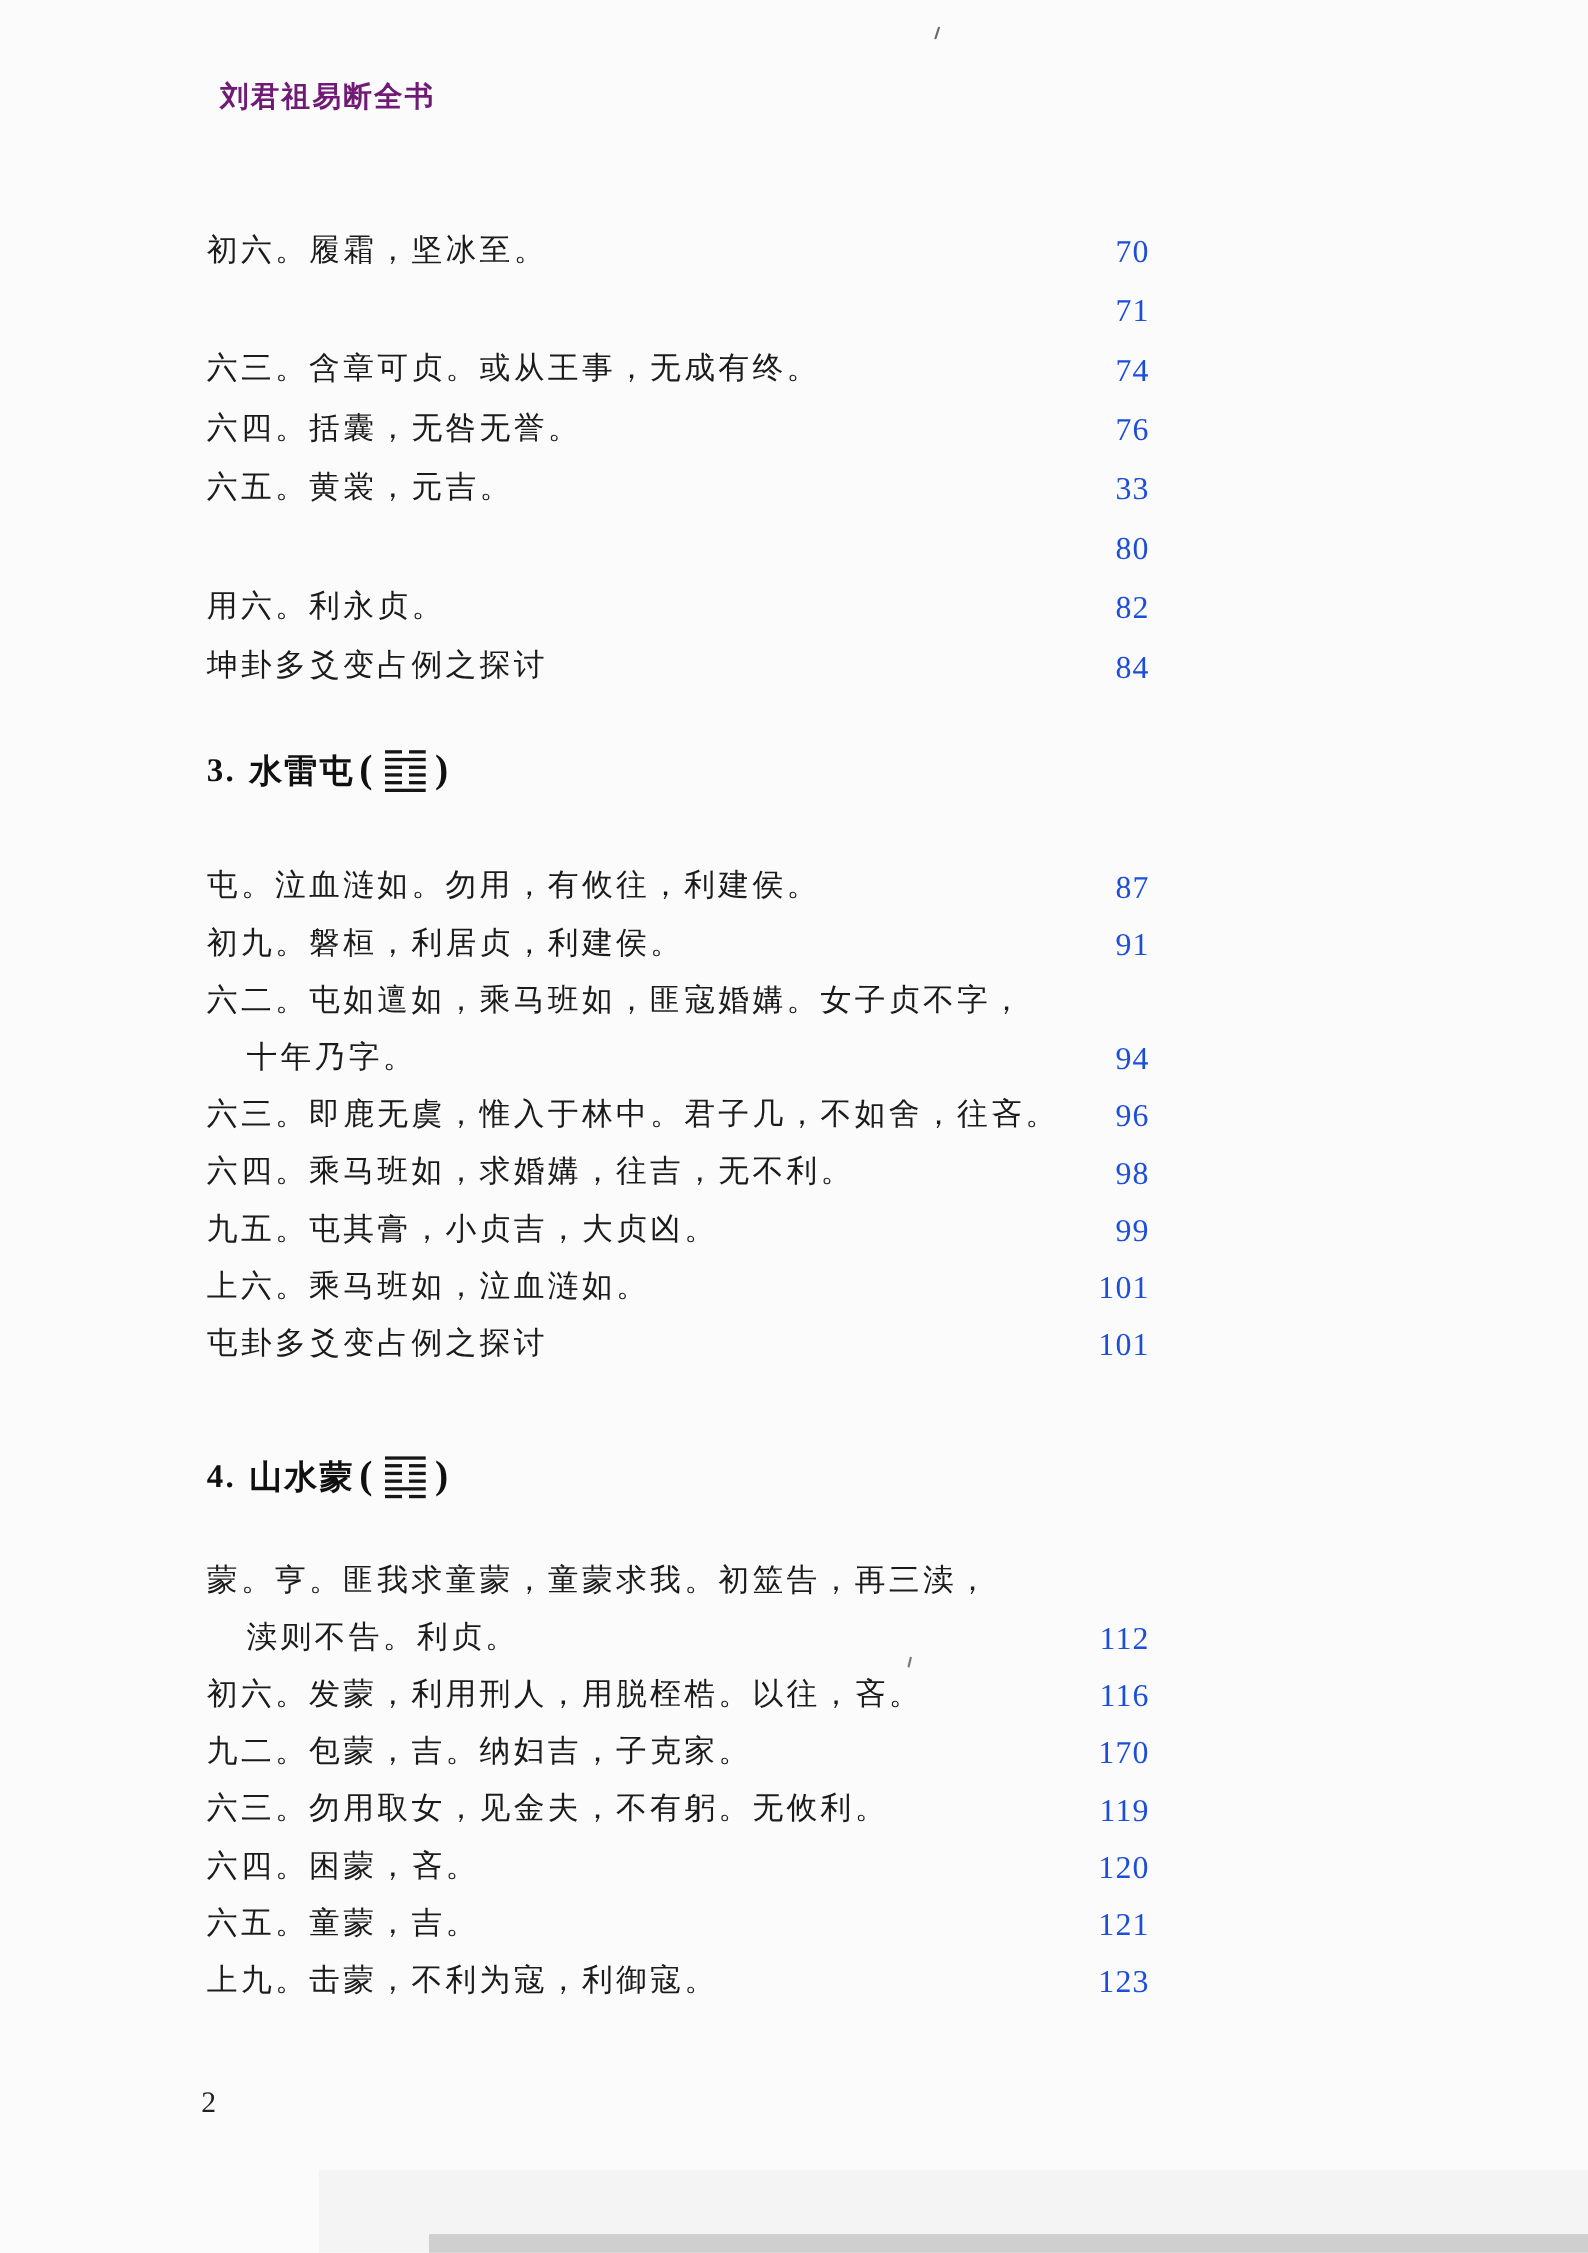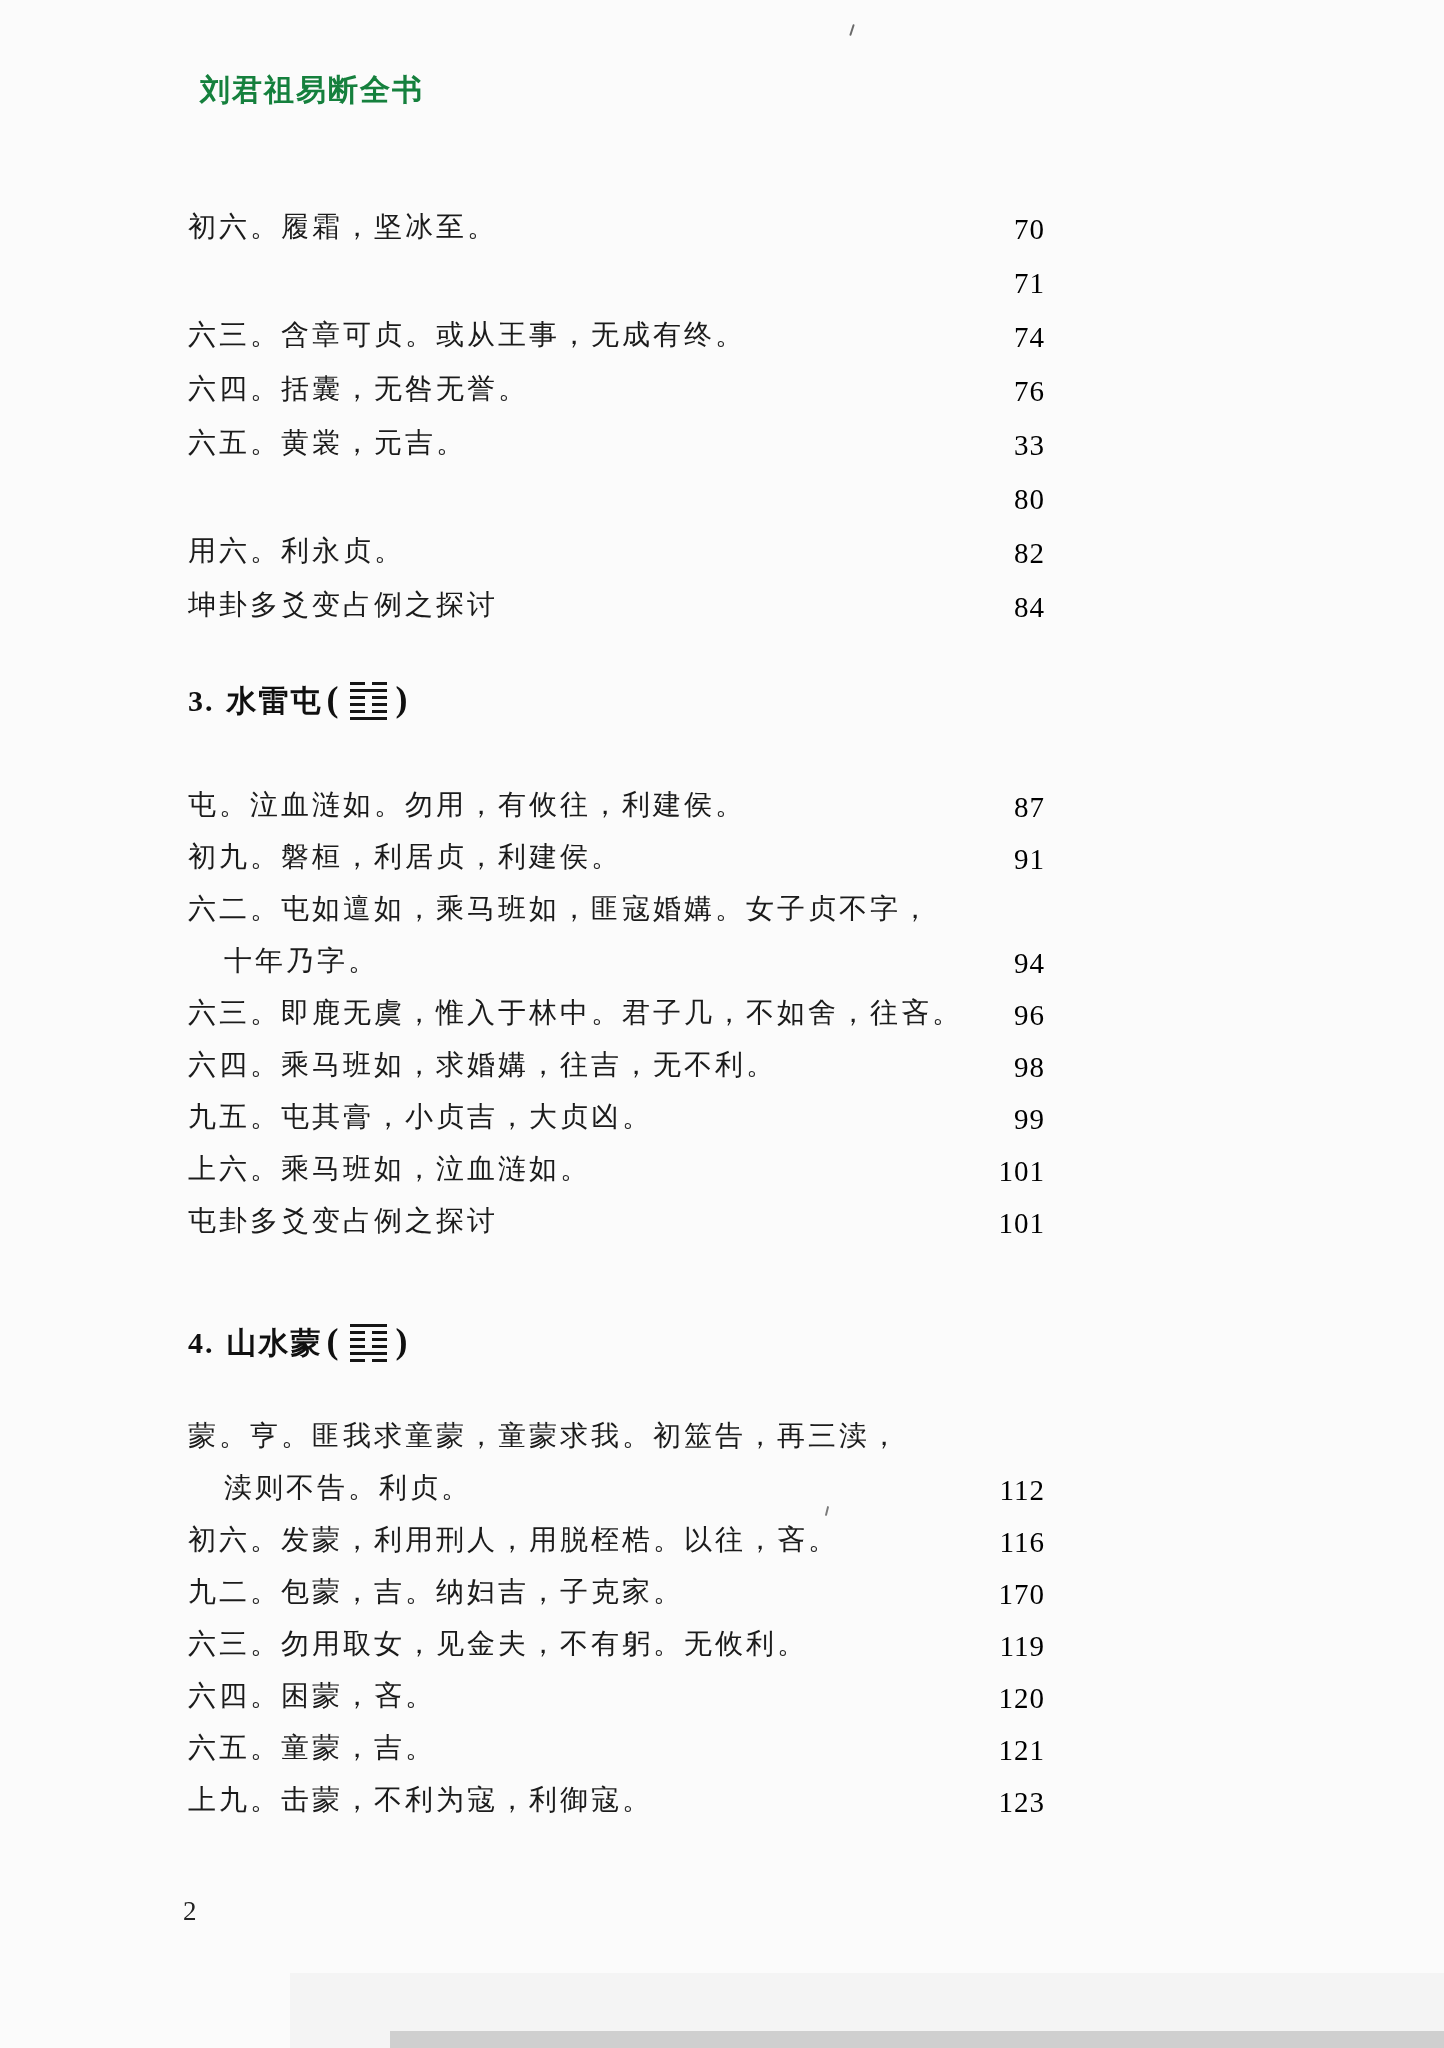--- a/index.html
+++ b/index.html
@@ -4,34 +4,34 @@
 <style>
   html,body{margin:0;padding:0;}
   body{
     width:1444px;height:2048px;position:relative;
     background:#fbfbfb;
     font-family:"Liberation Serif","DejaVu Serif",serif;
     color:#1b1b1b;overflow:hidden;
   }
   .book-header{
     position:absolute;left:200px;top:70px;
-    font-size:30px;font-weight:bold;letter-spacing:2px;color:#15803d;
+    font-size:26px;font-weight:bold;letter-spacing:2px;color:#701a75;
   }
   .toc{
     position:absolute;left:188px;top:192px;width:857px;
   }
   .entries .line{
     display:flex;align-items:flex-end;height:52px;
     font-size:28px;letter-spacing:3px;white-space:nowrap;
   }
   .sec-0 .line{height:54px;}
   .line .txt{flex:0 0 auto;}
   .line .pg{
     margin-left:auto;flex:0 0 auto;
-    font-size:29px;letter-spacing:1px;color:#000000;
+    font-size:29px;letter-spacing:1px;color:#1d4ed8;
   }
   .line.cont .txt{padding-left:36px;}
   .sec-heading{
     display:flex;align-items:center;height:46px;
     font-size:30px;font-weight:bold;letter-spacing:2px;color:#101010;
     white-space:nowrap;
   }
   .sec-heading .sec-num{margin-right:12px;}
   .sec-heading .paren{font-size:36px;font-weight:bold;margin:0 4px;position:relative;top:-2px;}
   .hexagram{

